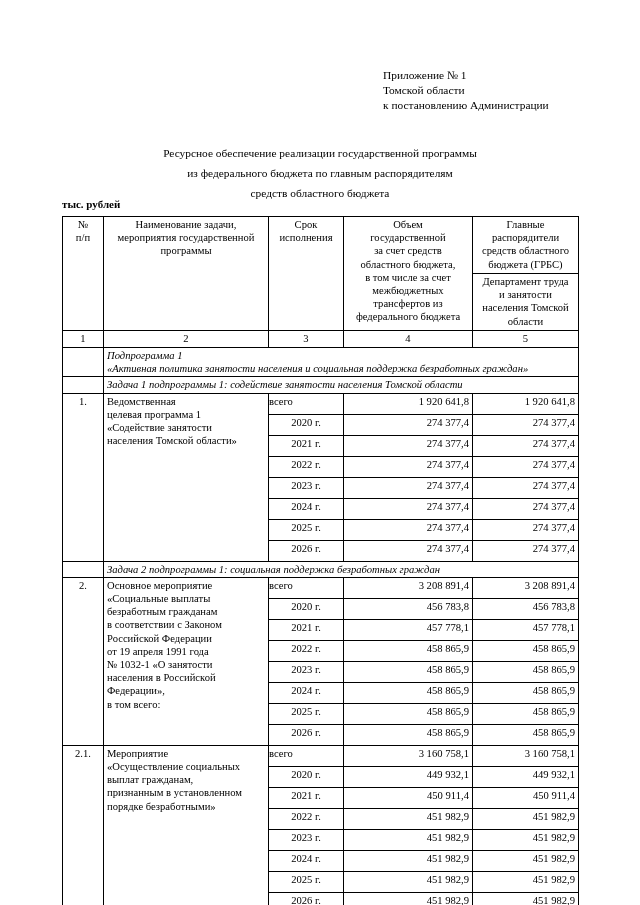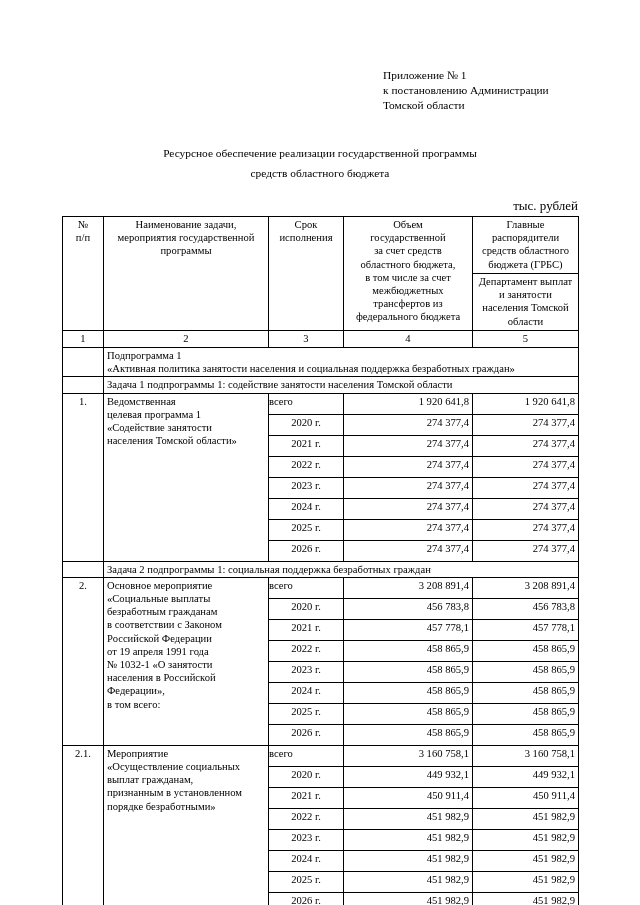--- a/index.html
+++ b/index.html
@@ -44,22 +44,23 @@
     line-height: 15.8px;
   }
   .doc-title div { margin: 4px; padding: 0; }
 
   
   .units {
     position: absolute;
     left: 62px;
     top: 198px;
     width: 516px;
-    text-align: right;
-    font-size: 13px;
+    text-align: left;
+    font-size: 11px;
+    font-weight: bold;
   }
 
   
   table.grid {
     position: absolute;
     left: 62px;
     top: 216px;
     width: 516px;
     border-collapse: collapse;
     table-layout: fixed;
@@ -104,20 +105,21 @@
     vertical-align: middle;
     font-size: 10.6px;
   }
   .section-cell {
     text-align: left;
     vertical-align: top;
     line-height: 14.6px;
     padding-top: 3px;
     padding-bottom: 3px;
     padding-left: 5px;
+    font-style: italic;
   }
   .idx {
     text-align: center;
     vertical-align: top;
     padding-top: 3px;
   }
   .name {
     text-align: left;
     vertical-align: top;
     padding-top: 3px;
@@ -139,26 +141,27 @@
   }
   .empty-cell { border: 1px solid #000000; }
 </style>
 </head>
 <body>
 
 <div class="page">
 
   <div class="appendix">
     <div>Приложение № 1</div>
+    <div>Томской области</div>
     <div>к постановлению Администрации</div>
-    <div>Томской области</div>
   </div>
 
   <div class="doc-title">
     <div>Ресурсное обеспечение реализации государственной программы</div>
+    <div>из федерального бюджета по главным распорядителям</div>
     <div>средств областного бюджета</div>
   </div>
 
   <div class="units">тыс. рублей</div>
 
   <table class="grid">
     <colgroup>
       <col class="c1">
         <col class="c2">
         <col class="c3">
@@ -193,21 +196,21 @@
         </td>
         <td class="hdr-split-top">
           <span>Главные</span><br>
           <span>распорядители</span><br>
           <span>средств областного</span><br>
           <span>бюджета (ГРБС)</span>
         </td>
       </tr>
       <tr>
         <td class="hdr-split-bot">
-          <span>Департамент выплат</span><br>
+          <span>Департамент труда</span><br>
           <span>и занятости</span><br>
           <span>населения Томской</span><br>
           <span>области</span>
         </td>
       </tr>
 
       <tr class="numrow">
         <td>1</td>
         <td>2</td>
         <td>3</td>

